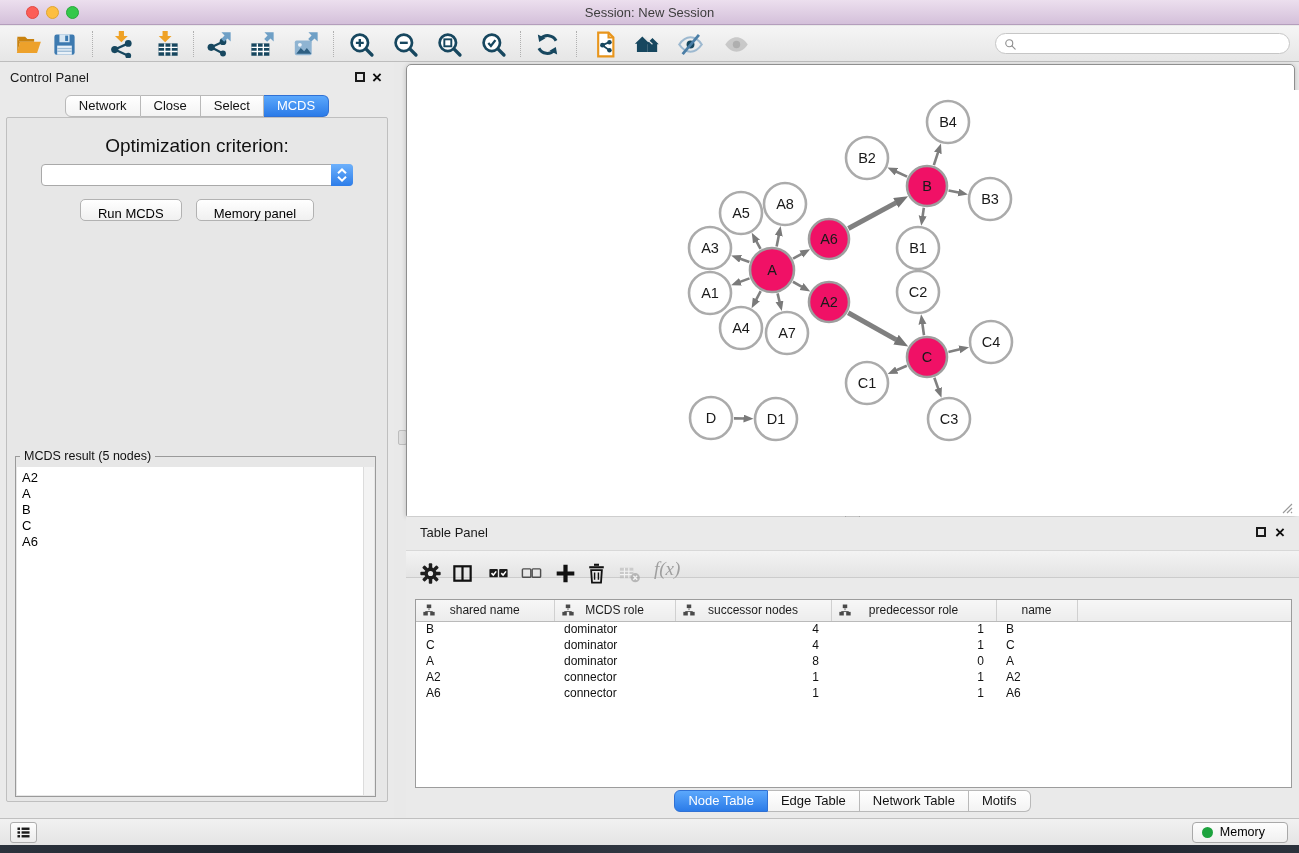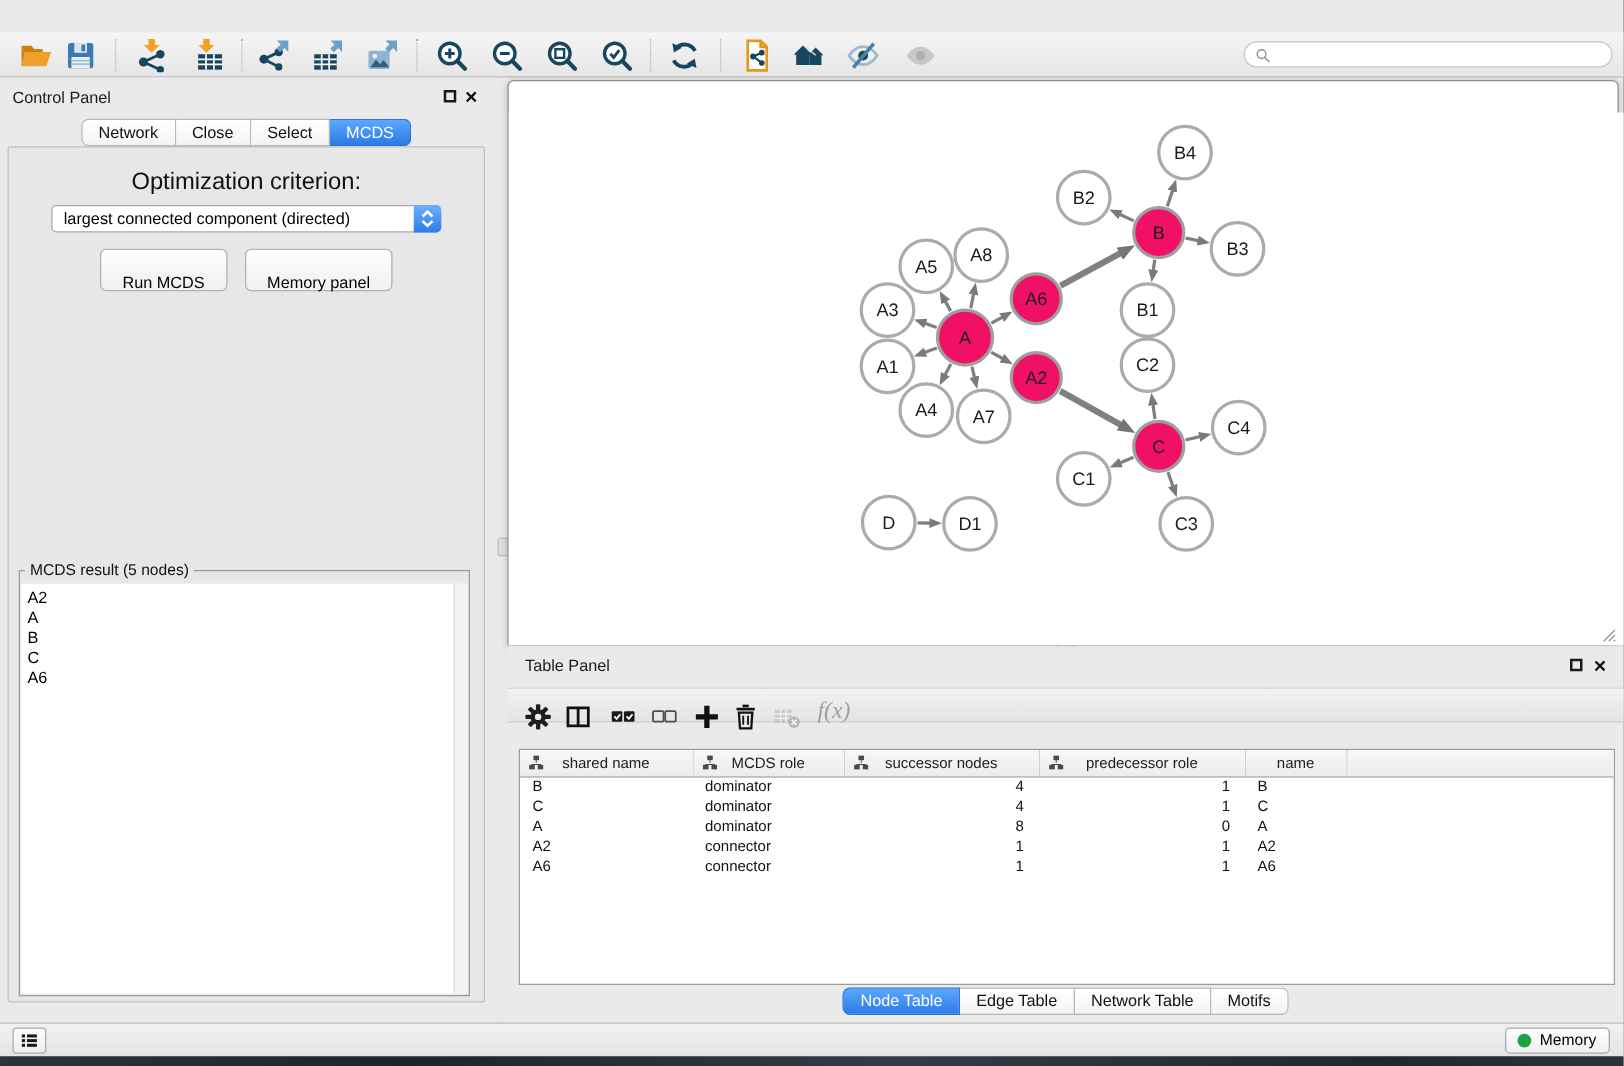--- a/index.html
+++ b/index.html
@@ -43,21 +43,21 @@
   .cp-body{position:absolute;left:6px;right:6px;top:55px;bottom:16px;border:1px solid #bfbfbf;
     background:#e7e7e7;border-radius:2px;}
   .opt-label{margin-top:17px;text-align:center;font-size:19px;}
   .dropdown{position:relative;margin:7px auto 0;width:312px;height:22px;background:#fff;
     border:1px solid #a9a9a9;border-radius:4px;cursor:pointer;}
   .dropdown .val{position:absolute;left:9px;top:0;line-height:20px;font-size:13px;color:#000;white-space:nowrap;}
   .dropdown .stepper{position:absolute;right:-1px;top:-1px;width:22px;height:22px;border-radius:0 4px 4px 0;
     background:linear-gradient(#6db1fc,#2d7de9);}
   .dropdown .stepper svg{width:22px;height:22px;}
   .btn-row{display:flex;justify-content:center;gap:14px;margin-top:13px;}
-  .pushbtn{height:22px;line-height:20px;padding:16px 17px;background:linear-gradient(#ffffff,#f0f0f0);
+  .pushbtn{height:22px;line-height:20px;padding:4px 17px;background:linear-gradient(#ffffff,#f0f0f0);
     border:1px solid #b2b2b2;border-radius:5px;font-size:13px;cursor:pointer;white-space:nowrap;}
   .result-group{position:absolute;left:8px;right:11px;top:338px;bottom:4px;border:1px solid #9a9a9a;}
   .result-legend{position:absolute;top:-8px;left:4px;background:#e7e7e7;padding:0 4px;font-size:12.5px;color:#111;}
   .result-list{position:absolute;left:1px;right:1px;top:10px;bottom:1px;background:#fff;overflow:hidden;}
   .result-list .item{padding-left:5px;line-height:16px;font-size:13px;color:#000;}
   .scroll-track{position:absolute;top:10px;bottom:1px;right:1px;width:11px;background:#f3f3f3;border-left:1px solid #dcdcdc;}
   .grip-v{position:absolute;left:398px;top:430px;width:9px;height:15px;background:#dedede;border:1px solid #bdbdbd;border-radius:2px;}
   .grip-h{position:absolute;left:845px;top:512px;width:15px;height:8px;background:#dedede;border:1px solid #bdbdbd;border-radius:2px;}
 
   
@@ -92,21 +92,21 @@
   table.grid td.num{text-align:right;padding-right:12px;}
   .tp-tabs{position:absolute;bottom:6px;left:0;right:0;display:flex;justify-content:center;}
 
   
   .statusbar{position:absolute;left:0;right:0;top:818px;height:27px;
     background:linear-gradient(#f1f1f1,#e4e4e4);border-top:1px solid #c0c0c0;}
   .list-btn{position:absolute;left:10px;top:3px;width:27px;height:21px;border:1px solid #adadad;border-radius:3px;
     background:linear-gradient(#fdfdfd,#ececec);display:flex;align-items:center;justify-content:center;cursor:pointer;}
   .list-btn svg{width:17px;height:17px;}
   .memory-btn{position:relative;position:absolute;right:11px;top:3px;height:21px;border:1px solid #a9a9a9;border-radius:4px;
-    background:linear-gradient(#fdfdfd,#f0f0f0);font-size:12.5px;line-height:19px;padding:0 10px 0 27px;cursor:pointer;}
+    background:linear-gradient(#fdfdfd,#f0f0f0);font-size:12.5px;line-height:19px;padding:0 22px 0 27px;cursor:pointer;}
   .memory-dot{position:absolute;left:9px;top:4px;width:11px;height:11px;border-radius:50%;background:#1da33e;}
   .desktop{position:absolute;left:0;right:0;top:845px;height:8px;
     background:linear-gradient(90deg,#2b323c,#1d232c 25%,#343b46 55%,#20262f 85%,#2b323c);}
 </style>
 </head>
 <body>
 
 <svg width="0" height="0" style="position:absolute" aria-hidden="true">
 <defs>
   <symbol id="sym-open-folder" viewBox="0 0 24 24">
@@ -283,20 +283,26 @@
   </symbol>
   <symbol id="sym-chevrons" viewBox="0 0 22 22">
     <path d="M7 9.2 11 5.4l4 3.8" fill="none" stroke="#fff" stroke-width="2"></path>
     <path d="M7 12.8 11 16.6l4-3.8" fill="none" stroke="#fff" stroke-width="2"></path>
   </symbol>
 </defs>
 </svg>
 
 <div id="app">
 
+  <div class="titlebar">
+    <span class="tl r"></span>
+    <span class="tl y"></span>
+    <span class="tl g"></span>
+    <div class="title">Session: New Session</div>
+  </div>
 
   <div class="toolbar">
     <div class="search">
       <svg>
           <use href="#sym-search"></use>
         </svg>
       <input type="text" value="" placeholder="" style="">
     </div>
   <div class="tbi" style="left: 13px;">
         <svg viewBox="0 0 24 24">
@@ -391,21 +397,20 @@
     <span class="close-x" style="right:12px;top:9px">×</span>
     <div class="cp-tabs">
         <div class="seg">Network</div>
         <div class="seg">Close</div>
         <div class="seg">Select</div>
         <div class="seg active">MCDS</div>
       </div>
     <div class="cp-body">
       <div class="opt-label">Optimization criterion:</div>
       <div class="dropdown">
-        <span class="val">largest connected component (directed)</span>
         <span class="stepper">
           <svg viewBox="0 0 22 22">
               <use href="#sym-chevrons"></use>
             </svg>
         </span>
       </div>
       <div class="btn-row">
         <button class="pushbtn">Run MCDS</button>
         <button class="pushbtn">Memory panel</button>
       </div>

